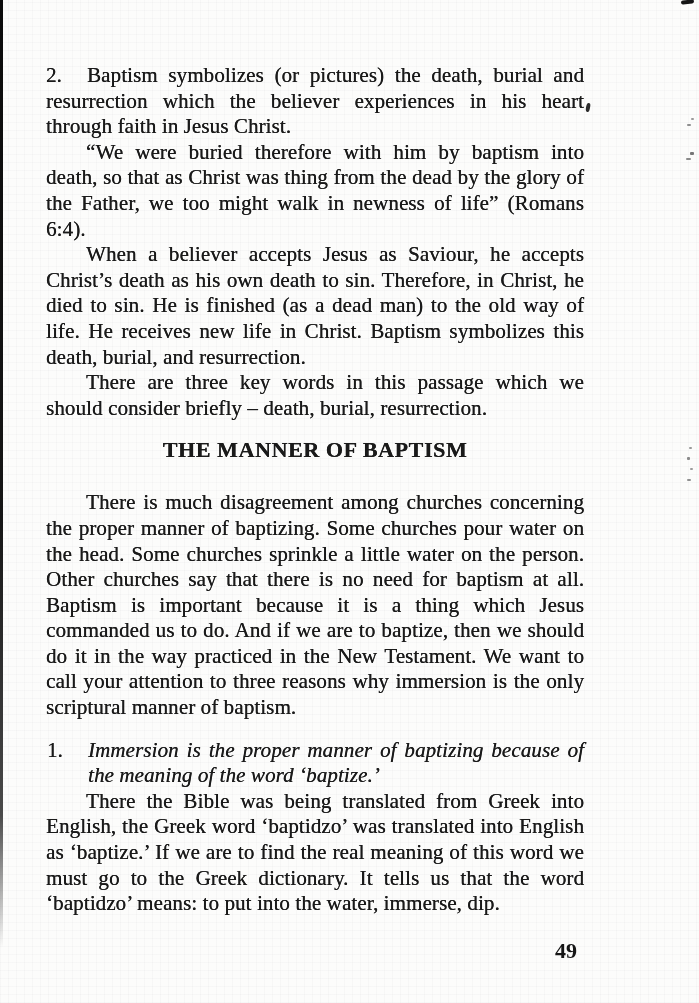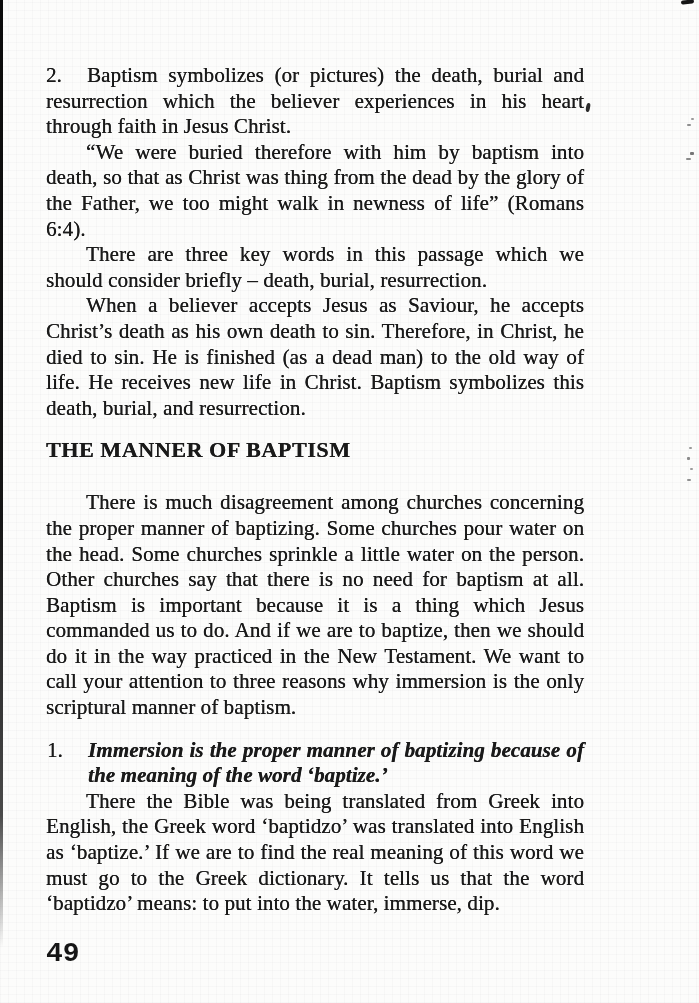--- a/index.html
+++ b/index.html
@@ -76,21 +76,21 @@
   .numbered-lead {
     text-indent: 0;
   }
   .numbered-lead .item-num {
     display: inline-block;
     width: 41px;
   }
 
   .section-heading {
     margin: 16px 0 27px 0;
-    text-align: left;
+    text-align: center;
     font-size: 22px;
     letter-spacing: 0.6px;
     text-shadow: 0.25px 0 0 currentColor;
   }
 
   .hang-item {
     position: relative;
     margin-top: 17px;
     padding-left: 42px;
     font-size: 21px;
@@ -100,30 +100,29 @@
   .hang-item .item-num {
     position: absolute;
     left: 1px; top: 0;
     font-style: normal;
   }
   .hang-item .item-text {
     display: block;
     font-style: italic;
     text-align: justify;
     letter-spacing: 0.1px;
-    font-weight: bold;
   }
 
   .folio {
     margin-top: 21px;
     padding-right: 7px;
-    text-align: left;
-    font-family: Liberation Mono, monospace;
+    text-align: right;
+    font-family: Liberation Serif, serif;
     font-weight: 700;
-    font-size: 28px;
+    font-size: 22px;
     color: #161616;
   }
 </style>
 </head>
 <body>
 
 <div class="page">
 
   <div class="edge-bar-left"></div>
   <div class="corner-smudge"></div>
@@ -138,23 +137,23 @@
   <div class="speck s8"></div>
 
   <div class="content">
 
     <p class="body-para numbered-lead">
       <span class="item-num">2.</span><span>Baptism symbolizes (or pictures) the death, burial and resurrection which the believer experiences in his heart through faith in Jesus Christ.</span>
     </p>
 
     <p class="body-para">“We were buried therefore with him by baptism into death, so that as Christ was thing from the dead by the glory of the Father, we too might walk in newness of life” (Romans 6:4).</p>
 
+    <p class="body-para">When a believer accepts Jesus as Saviour, he accepts Christ’s death as his own death to sin. Therefore, in Christ, he died to sin. He is finished (as a dead man) to the old way of life. He receives new life in Christ. Baptism symbolizes this death, burial, and resurrection.</p>
+
     <p class="body-para">There are three key words in this passage which we should consider briefly – death, burial, resurrection.</p>
-
-    <p class="body-para">When a believer accepts Jesus as Saviour, he accepts Christ’s death as his own death to sin. Therefore, in Christ, he died to sin. He is finished (as a dead man) to the old way of life. He receives new life in Christ. Baptism symbolizes this death, burial, and resurrection.</p>
 
     <h2 class="section-heading">THE MANNER OF BAPTISM</h2>
 
     <p class="body-para">There is much disagreement among churches concerning the proper manner of baptizing. Some churches pour water on the head. Some churches sprinkle a little water on the person. Other churches say that there is no need for baptism at all. Baptism is important because it is a thing which Jesus commanded us to do. And if we are to baptize, then we should do it in the way practiced in the New Testament. We want to call your attention to three reasons why immersion is the only scriptural manner of baptism.</p>
 
     <div class="hang-item">
       <span class="item-num">1.</span>
       <span class="item-text">Immersion is the proper manner of baptizing because of the meaning of the word ‘baptize.’</span>
     </div>
 

